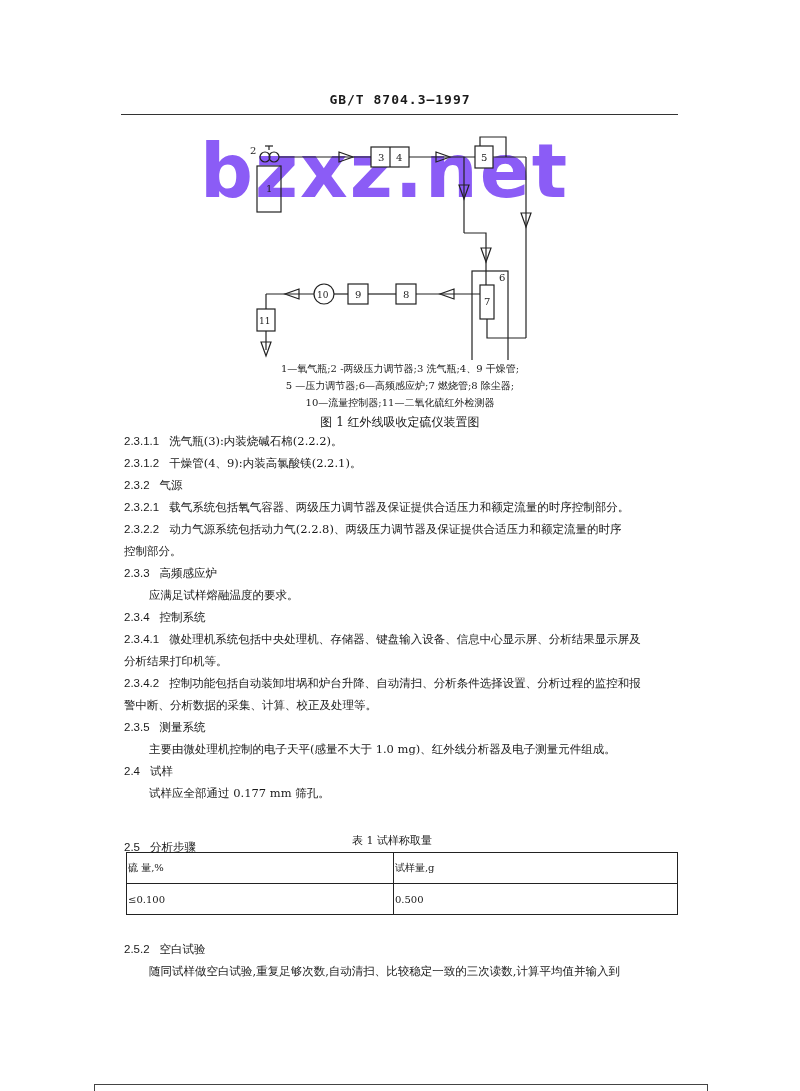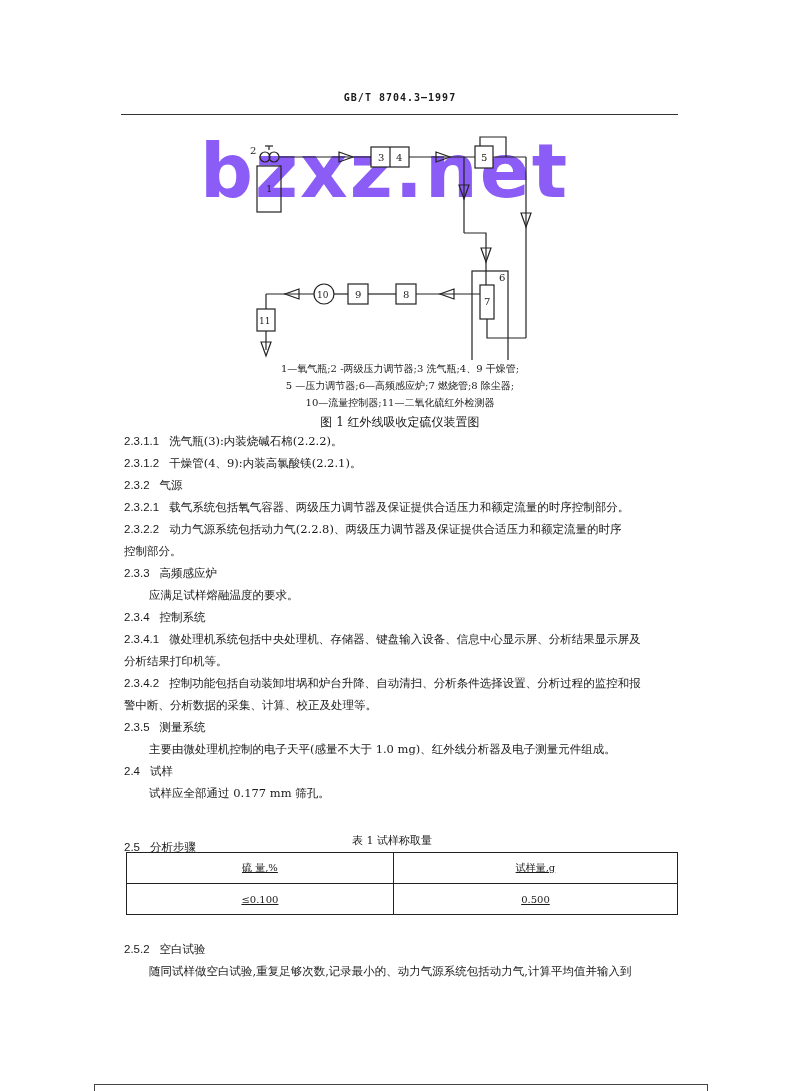--- a/index.html
+++ b/index.html
@@ -1,34 +1,34 @@
 <!DOCTYPE html>
 <html><head>
   <meta charset="utf-8">
   <style>
     html, body { margin: 0; padding: 0; background: #ffffff; }
     body { width: 800px; height: 1091px; position: relative; overflow: hidden;
            font-family: "DejaVu Serif", "Liberation Serif", serif; color: #1a1a1a; }
     .header-title { position: absolute; top: 92px; left: 0; width: 800px; text-align: center;
                     font-family: "DejaVu Sans Mono", "Liberation Mono", monospace; font-weight: bold;
-                    font-size: 10px; letter-spacing: 1px; }
+                    font-size: 13px; letter-spacing: 1px; }
     .header-rule { position: absolute; top: 114px; left: 121px; width: 557px; height: 0;
                    border-top: 1.5px solid #333; }
     .watermark { position: absolute; top: 128px; left: 200px; width: 360px; text-align: center;
                  font-family: "DejaVu Sans", "Liberation Sans", sans-serif; font-weight: bold;
                  font-size: 74px; color: #8b5cf6; letter-spacing: 2px; z-index: 0; }
     svg.diagram { position: absolute; left: 240px; top: 128px; z-index: 1; }
     .legend { position: absolute; left: 240px; width: 320px; text-align: center; font-size: 10px; line-height: 1; }
     .fig-caption { position: absolute; left: 240px; width: 320px; text-align: center; font-size: 12px; }
     .line { position: absolute; left: 124px; font-size: 11.5px; white-space: nowrap; line-height: 1; }
     .num { font-family: Liberation Sans, sans-serif; font-size: 11.5px; margin-right: 10px; }
     .indent { left: 149px; }
     .table-caption { position: absolute; top: 833px; left: 0; width: 784px; text-align: center; font-size: 11px; }
     table.t1 { position: absolute; top: 852px; left: 126px; width: 552px; border-collapse: collapse; font-size: 10px; }
-    table.t1 td, table.t1 th { border: 1.3px solid #222; text-align: center; height: 28px; font-weight: normal; text-decoration: underline; }
+    table.t1 td, table.t1 th { border: 1.3px solid #222; text-align: left; height: 28px; font-weight: normal; }
     .footer-box { position: absolute; top: 1084px; left: 94px; width: 612px; height: 20px;
                   border-top: 1.5px solid #444; border-left: 1.5px solid #444; border-right: 1.5px solid #444; }
   </style>
 </head>
 <body>
 
 <div class="header-title">GB/T 8704.3—1997</div>
 <div class="header-rule"></div>
 
 <div class="watermark">bzxz.net</div>
@@ -130,15 +130,15 @@
     <th>试样量,g</th>
   </tr>
   <tr>
     <td>≤0.100</td>
     <td>0.500</td>
   </tr>
 </tbody>
   </table>
 
 <div class="line" style="top:944px;text-align:right;"><span class="num">2.5.2</span><span>空白试验</span></div>
-<div class="line indent" style="top:966px;">随同试样做空白试验,重复足够次数,记录最小的、动力气源系统包括动力气,计算平均值并输入到</div>
+<div class="line indent" style="top:966px;">随同试样做空白试验,重复足够次数,自动清扫、比较稳定一致的三次读数,计算平均值并输入到</div>
 
 <div class="footer-box"></div>
 
 </body></html>

